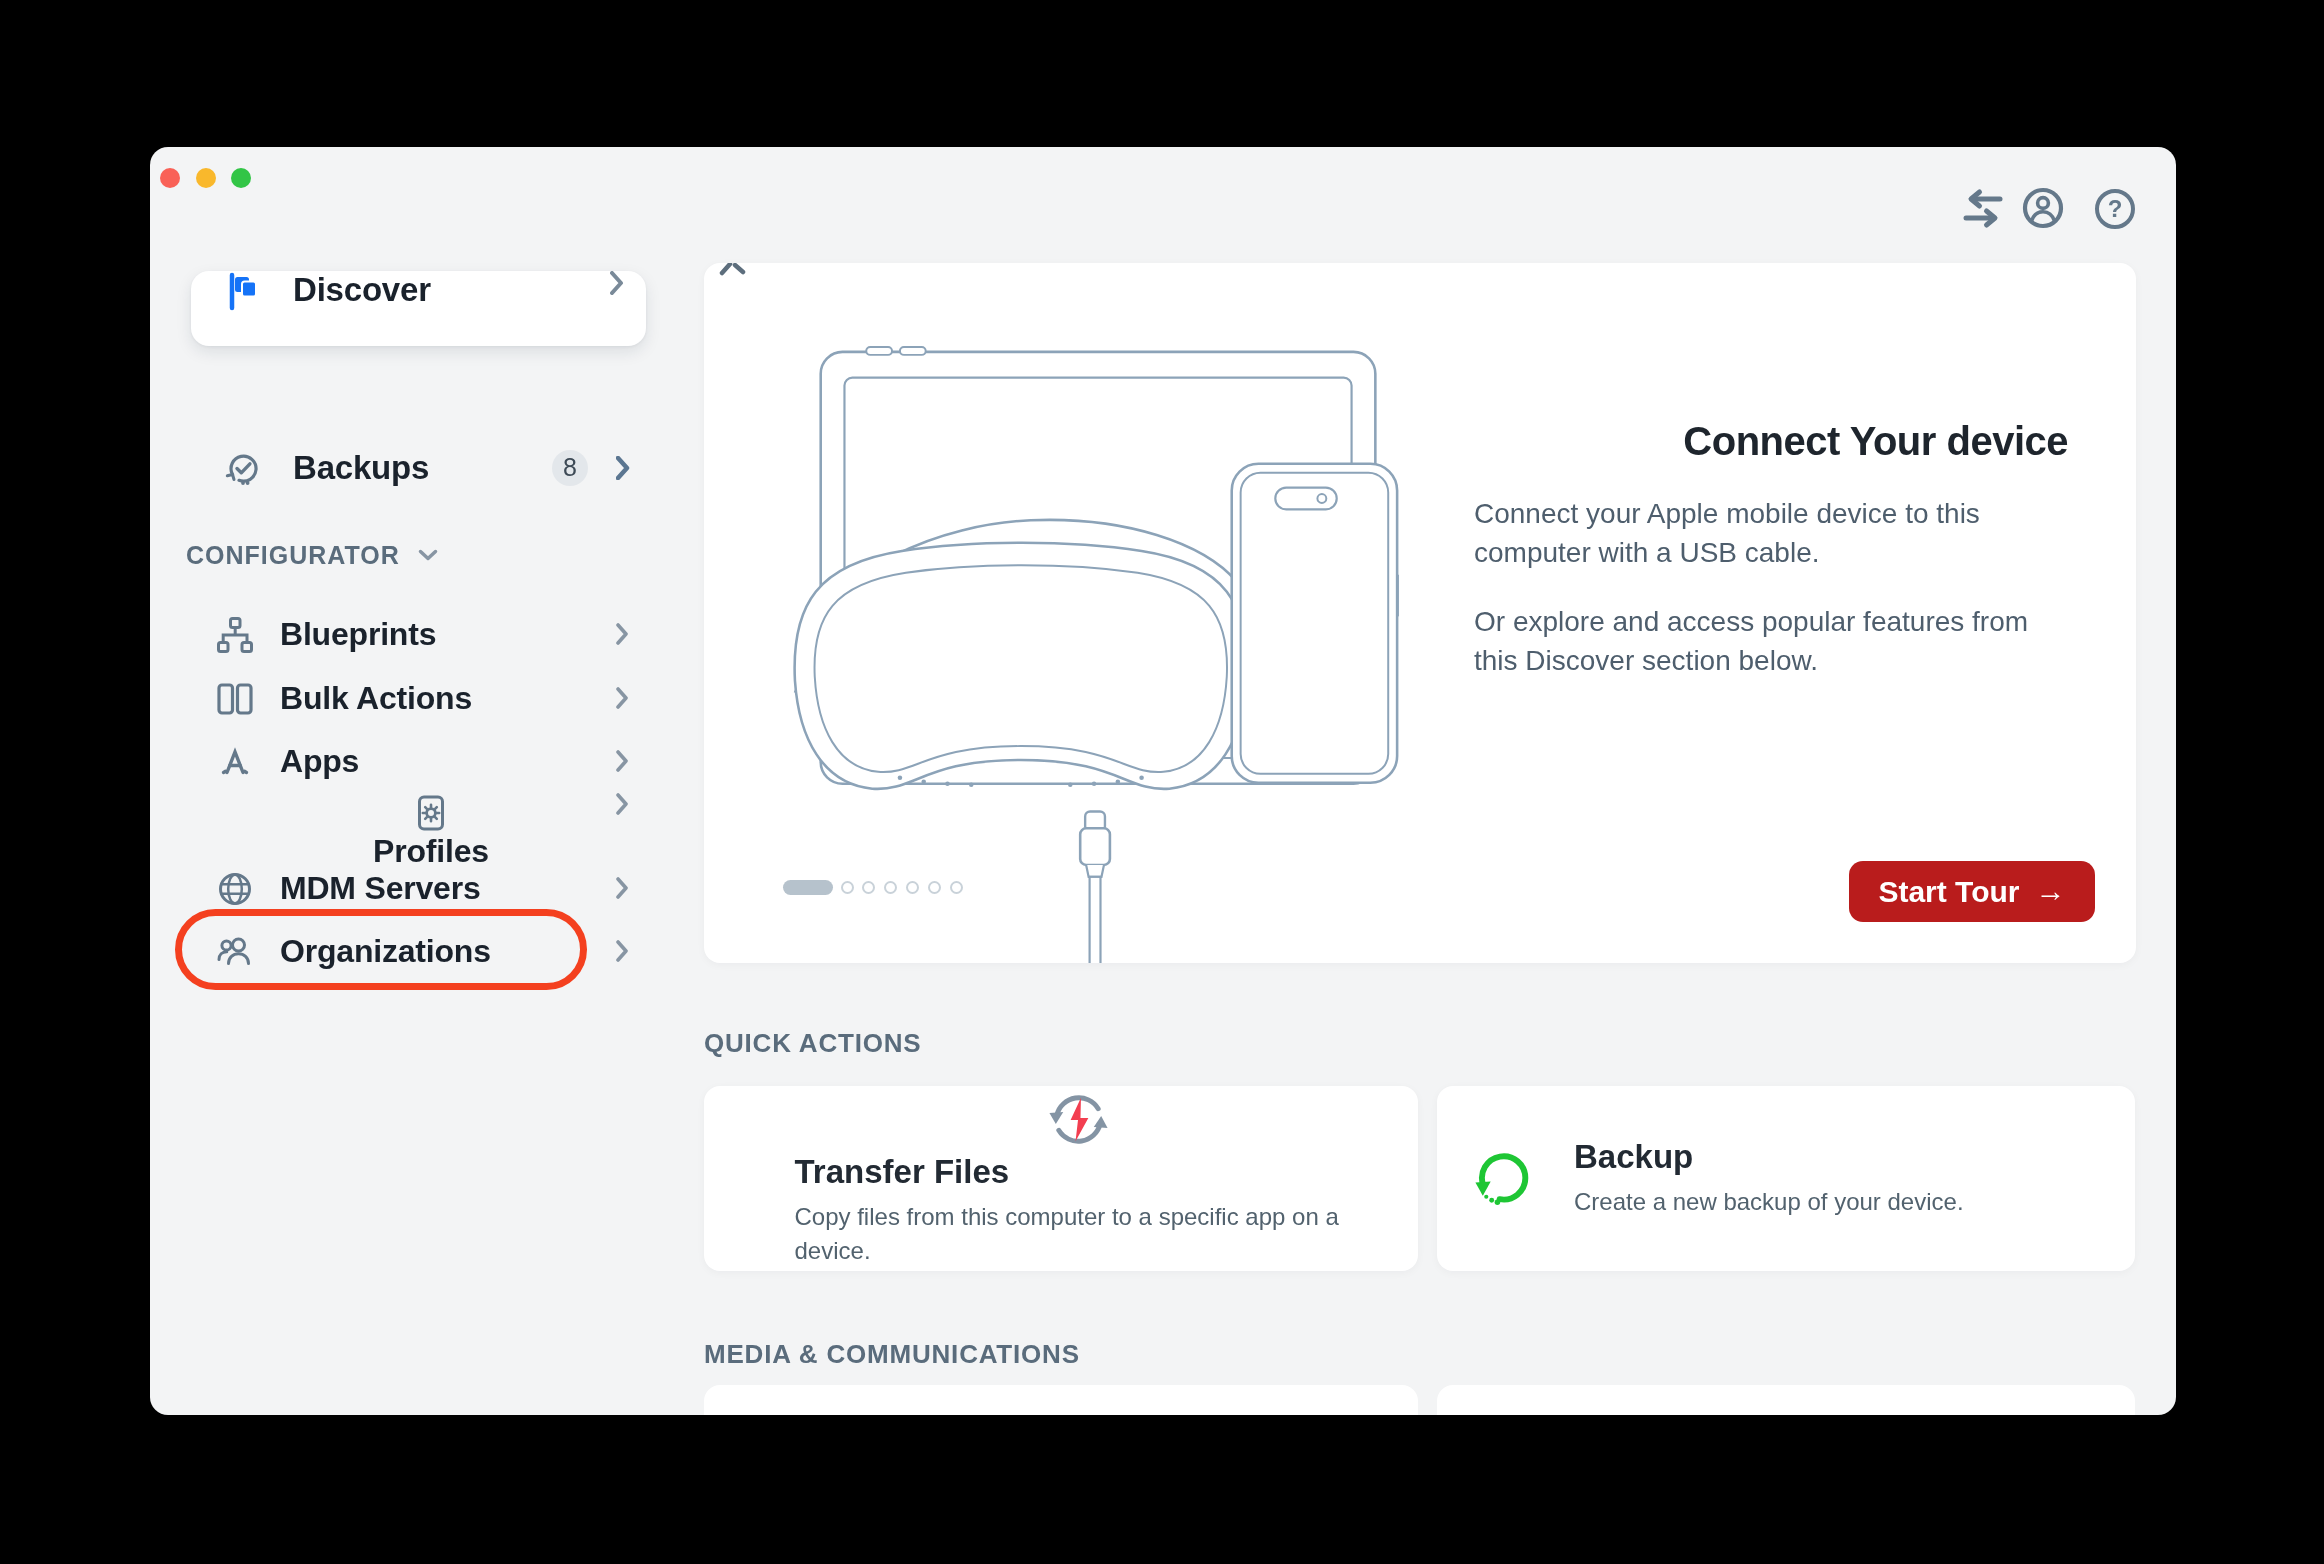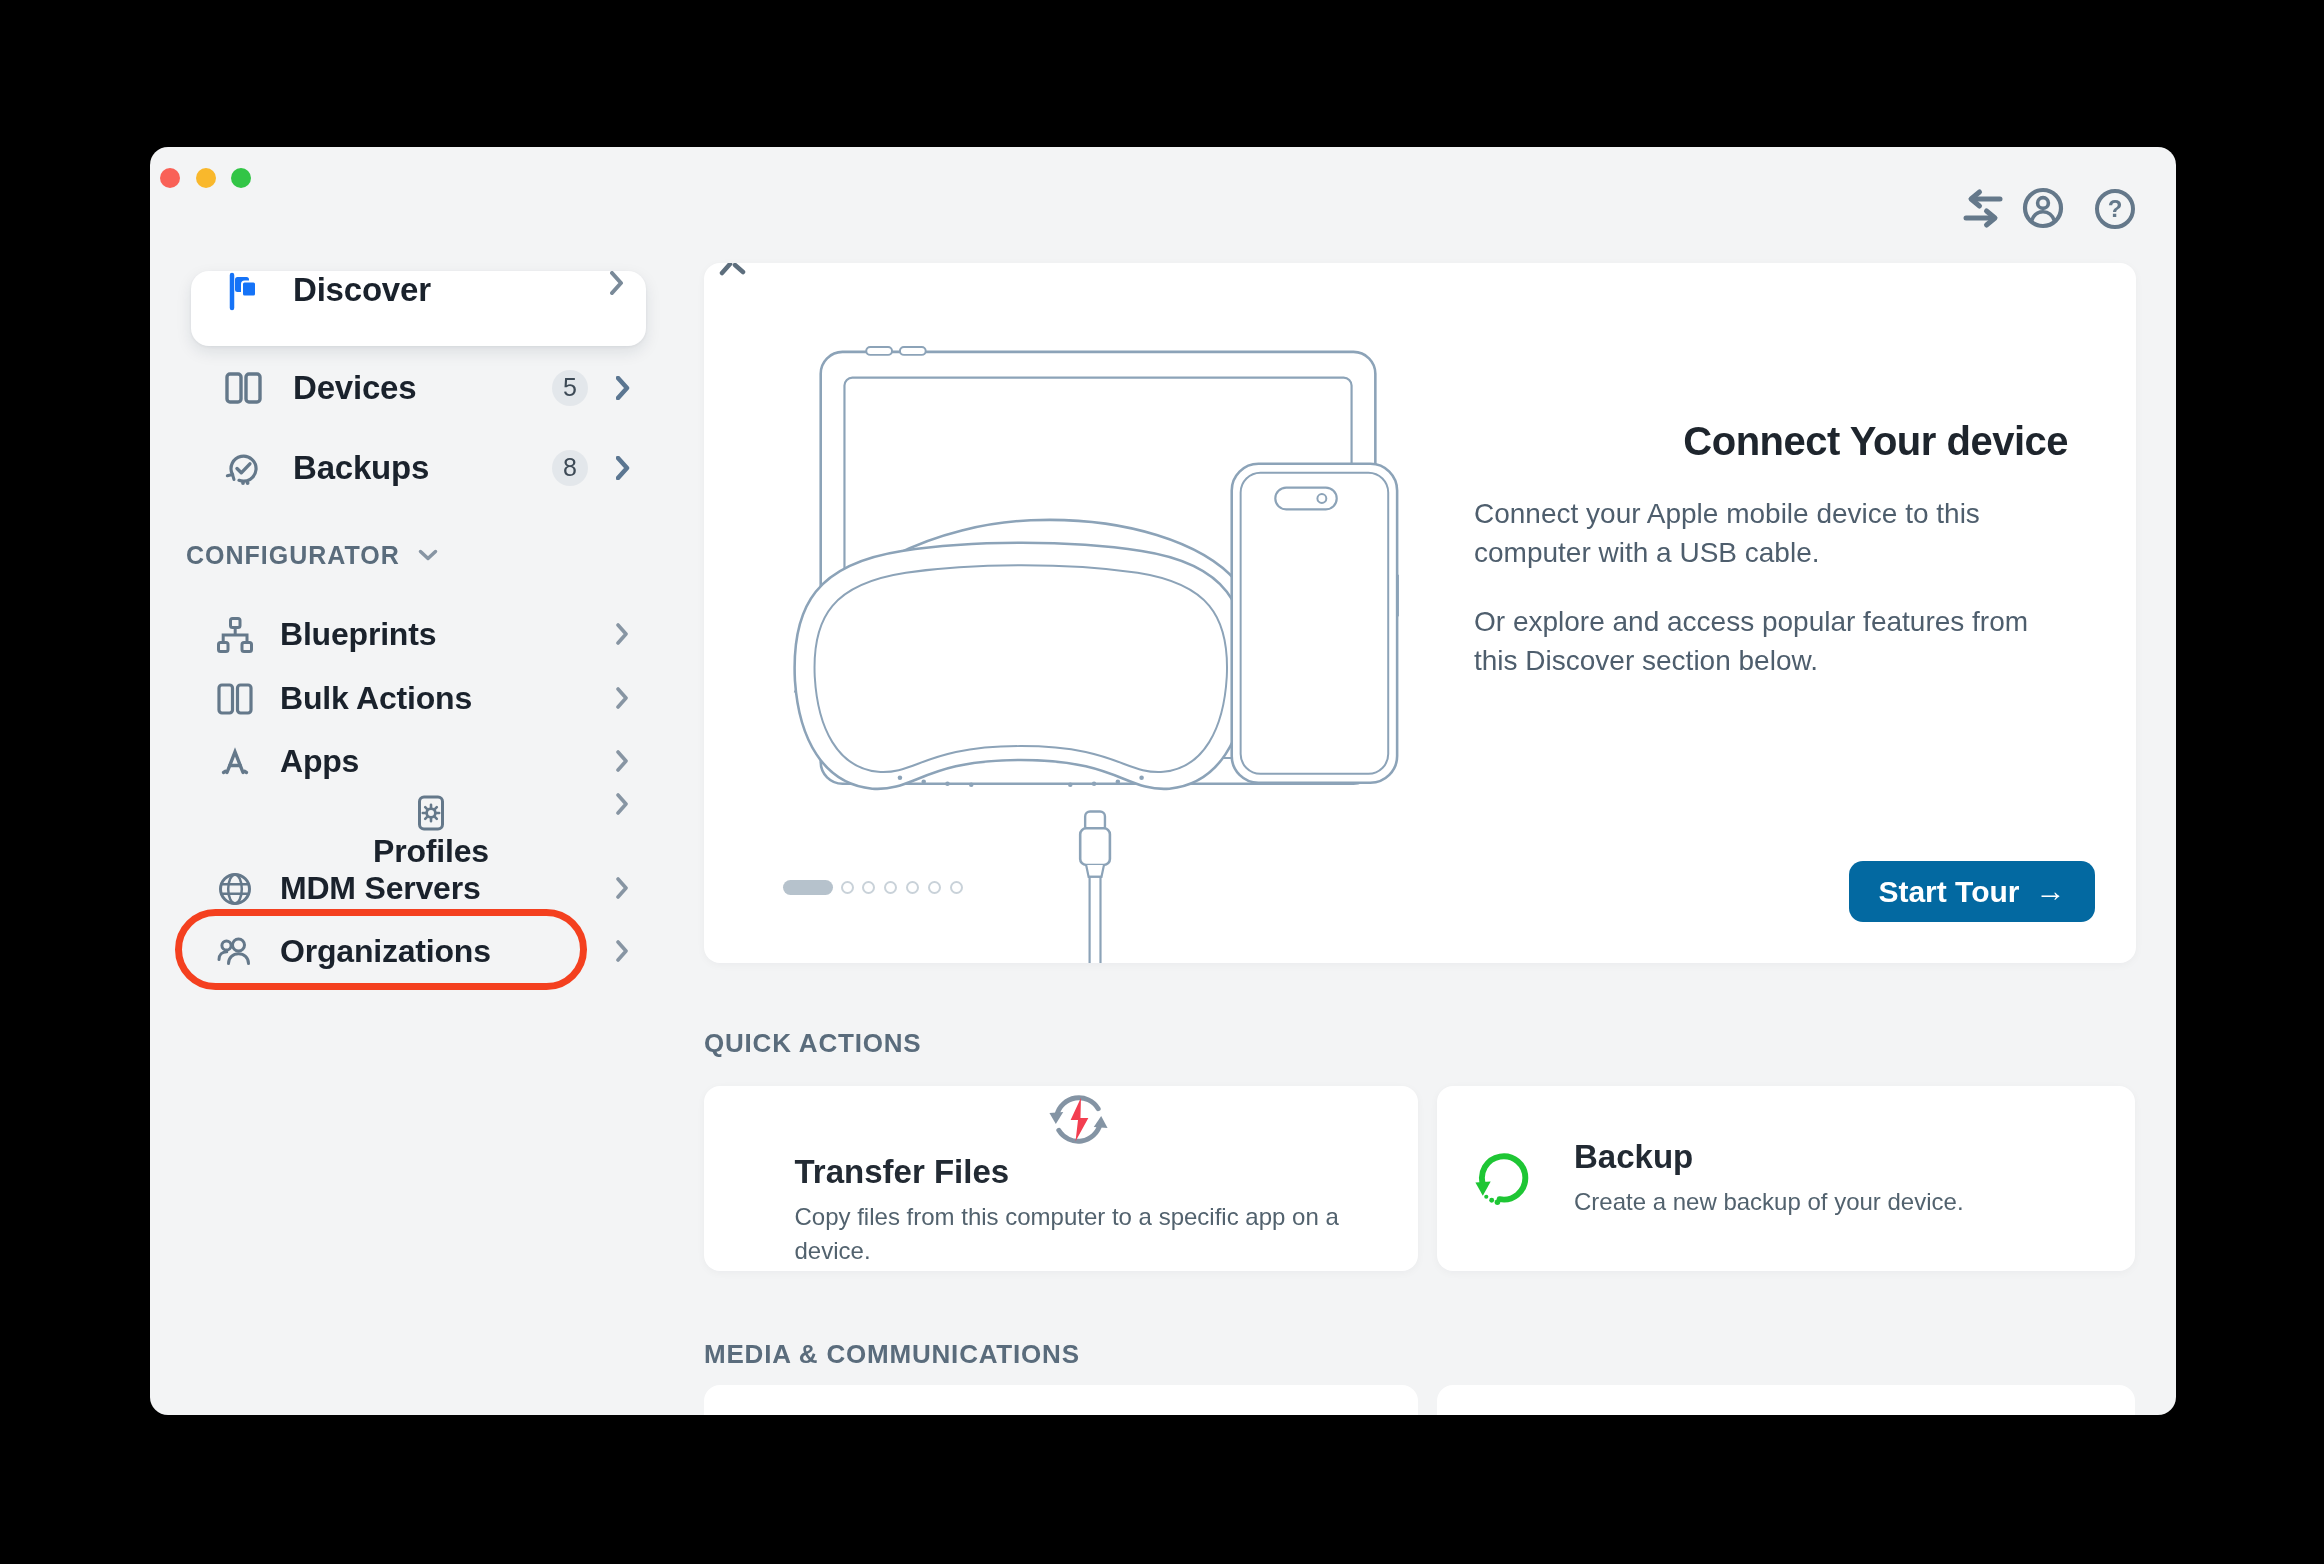--- a/index.html
+++ b/index.html
@@ -46,21 +46,21 @@
   
   .hero-card { position:absolute; left:554px; top:116px; width:1432px; height:700px;
                background:#fff; border-radius:16px; overflow:hidden;
                box-shadow:0 2px 8px rgba(20,35,55,.04); }
   .clip-frag { position:absolute; left:14px; top:-3px; }
   .hero-illustration { position:absolute; left:79px; top:79px; }
   .hero-text { position:absolute; left:770px; top:156px; width:594px; }
   .hero-title { font-size:40px; font-weight:700; color:#1e252d; letter-spacing:-0.5px;text-align:right; }
   .hero-p { margin-top:30px; font-size:28px; line-height:39px; color:#4e5e6d; }
   .cta-btn { position:absolute; left:1145px; top:598px; width:246px; height:61px;
-             background:#0369a1; border:none; border-radius:14px; color:#fff;
+             background:#b91c1c; border:none; border-radius:14px; color:#fff;
              display:flex; align-items:center; justify-content:center; gap:16px;
              font-size:30px; font-weight:700; font-family:inherit; cursor:pointer; }
   .cta-arrow { font-size:30px; font-weight:400; position:relative; top:-1px; }
 
   .dot-active { position:absolute; left:79px; top:617px; width:50px; height:15px;
                 border-radius:8px; background:#b6c2cc; }
   .dot { position:absolute; top:618px; width:13px; height:13px; border-radius:50%;
          border:2.5px solid #c9d2d9; background:transparent; }
 
   
@@ -115,35 +115,20 @@
         </svg>
       </span>
       <span class="nav-label">Discover</span>
       <span class="chev" style="right:22px;">
         <svg width="14" height="24" viewBox="0 0 14 24" fill="none" stroke="#7a8a99" stroke-width="4" stroke-linecap="round" stroke-linejoin="round">
             <path d="M2 2 L11 12 L2 22"></path>
           </svg>
       </span>
     </div>
 
-    <div class="nav-row" style="top:209px;">
-      <span class="nav-icon">
-        <svg width="41" height="40" viewBox="0 0 41 40" fill="none" stroke="#64788a" stroke-width="3.4">
-          <rect x="4" y="6" width="14" height="28" rx="3"></rect>
-            <rect x="23" y="6" width="14" height="28" rx="3"></rect>
-        </svg>
-      </span>
-      <span class="nav-label">Devices</span>
-      <span class="badge">5</span>
-      <span class="chev">
-        <svg width="14" height="24" viewBox="0 0 14 24" fill="none" stroke="#5b7691" stroke-width="4.5" stroke-linecap="round" stroke-linejoin="round">
-            <path d="M2 2 L11 12 L2 22"></path>
-          </svg>
-      </span>
-    </div>
 
     <div class="nav-row" style="top:289px;">
       <span class="nav-icon">
         <svg width="40" height="40" viewBox="0 0 40 40" fill="none" stroke="#64788a" stroke-linecap="round">
           <path d="M9.5 26.5 A12.5 12.5 0 1 1 16 32.3" stroke-width="3.2"></path>
           <path d="M9.5 26.5 l-5.2 1.3 M9.5 26.5 l1.5 5" stroke-width="3"></path>
           <path d="M14 20.5 l4.3 4.3 l8.6 -9" stroke-width="3.4" stroke-linejoin="round"></path>
           <circle cx="20" cy="35" r="1.9" fill="#64788a" stroke="none"></circle>
           <circle cx="24.6" cy="35" r="1.9" fill="#64788a" stroke="none"></circle>
         </svg>

